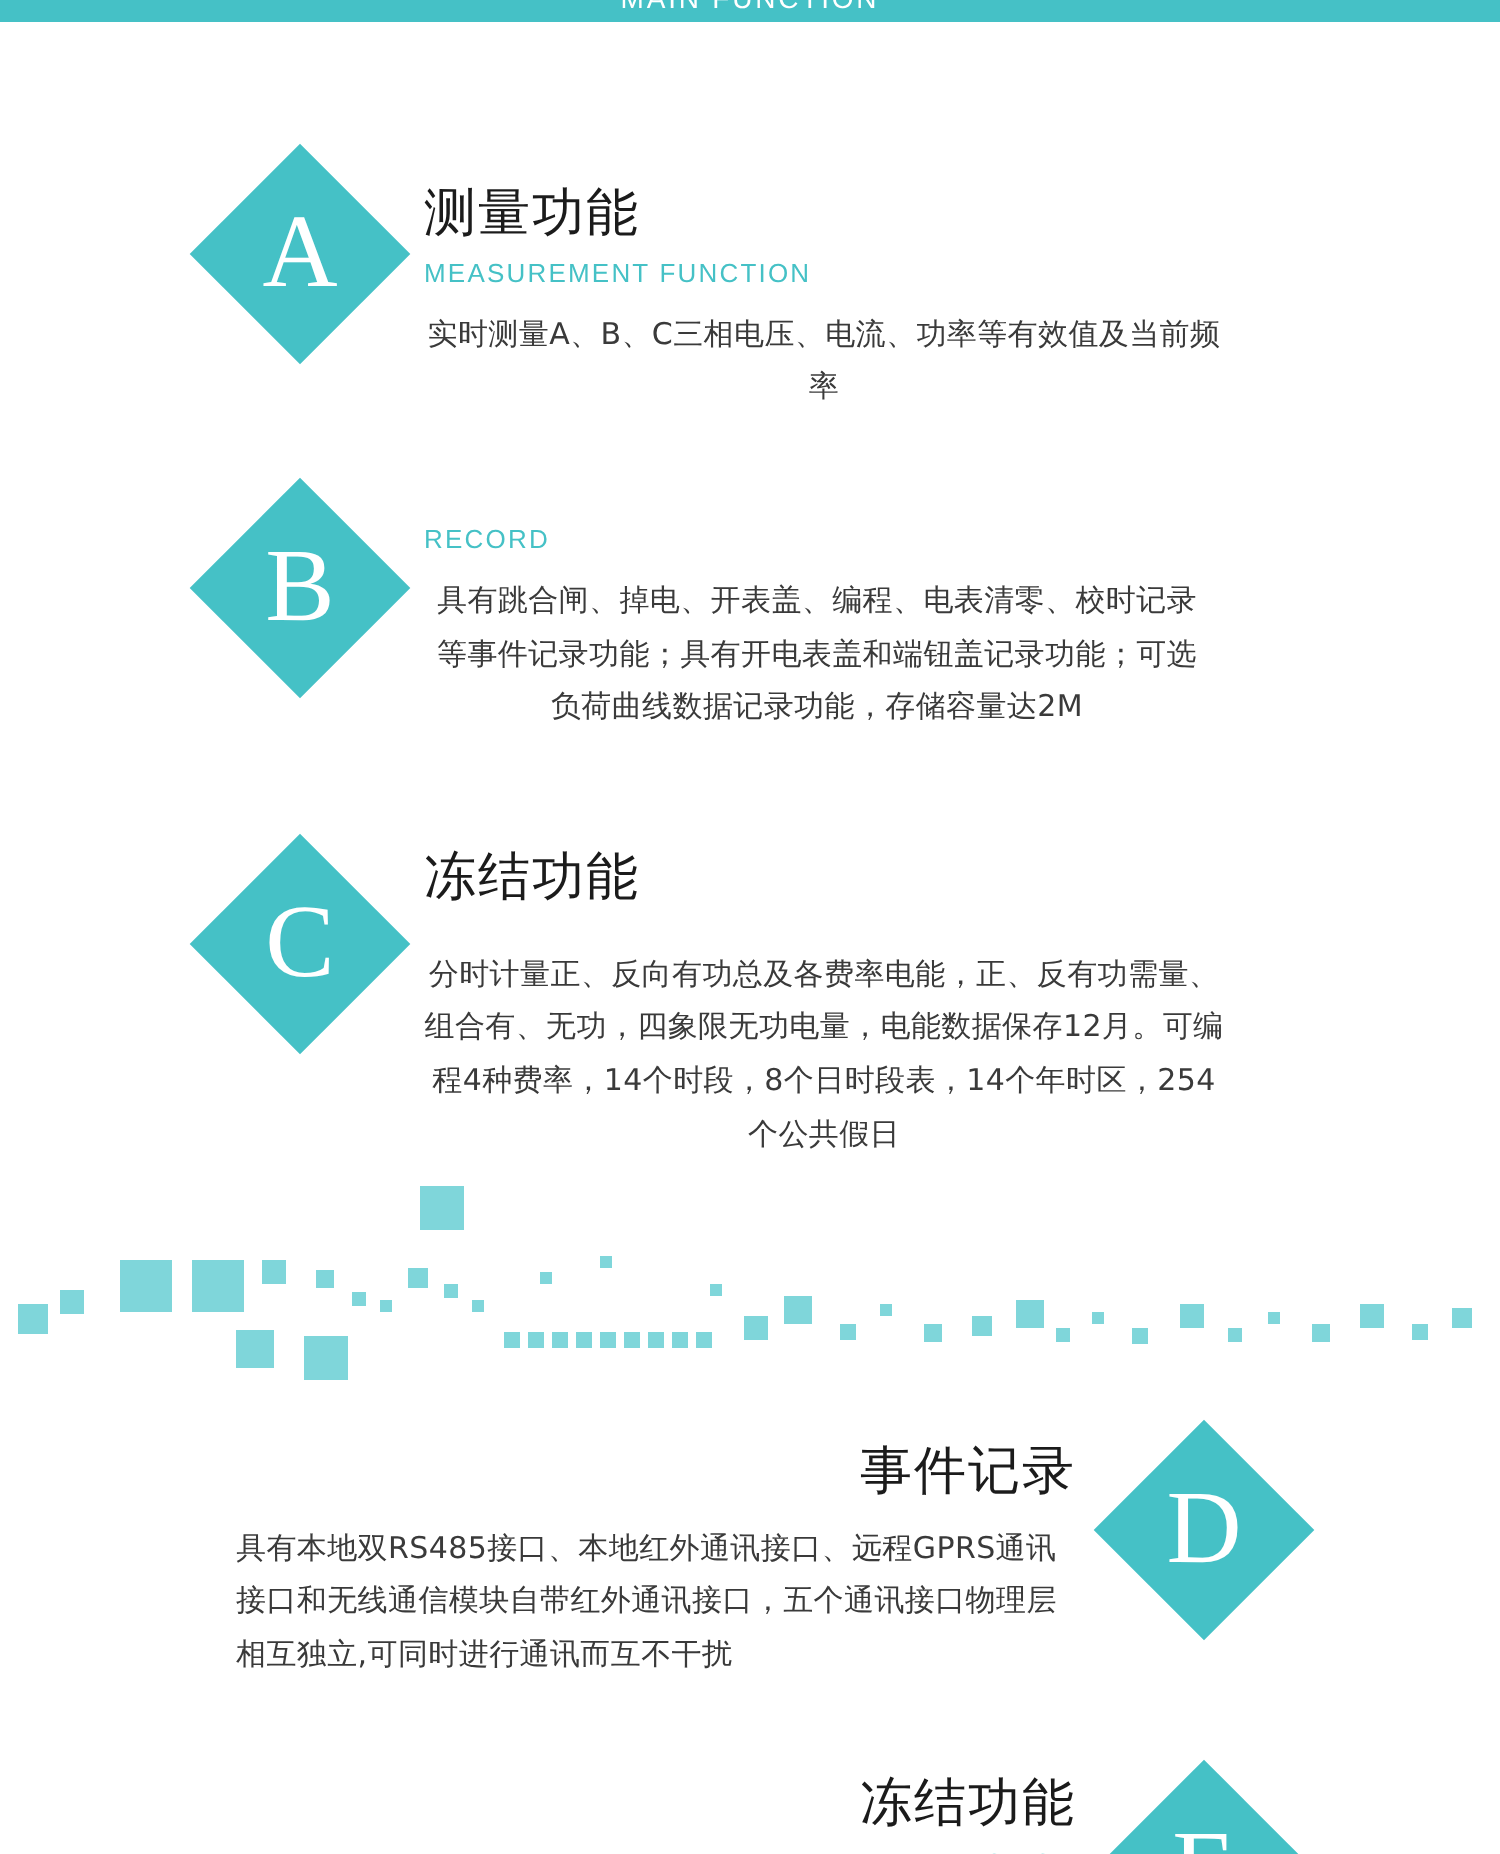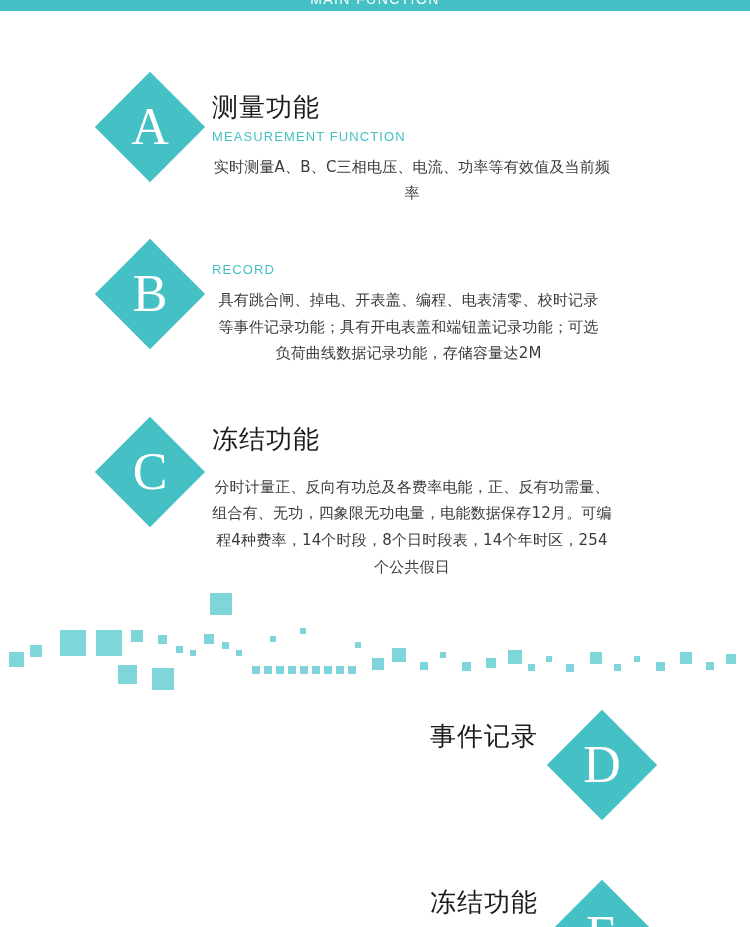--- a/index.html
+++ b/index.html
@@ -191,20 +191,21 @@
   <div class="sq" style="left:706px;top:72px;width:8px;height:8px;"></div>
   <div class="sq" style="left:726px;top:64px;width:10px;height:10px;"></div>
 </div>
 
 <div class="block" style="top:710px;left:0;">
   <div class="diamond" style="left:563px;top:16px;">
     <span class="letter">D</span>
   </div>
   <div style="position:absolute;right:212px;top:12px;width:420px;">
     <div class="title-cn right-align">事件记录</div>
+    <div class="body-text right-align" style="width:420px;text-align:left;margin-left:0;">具有本地双RS485接口、本地红外通讯接口、远程GPRS通讯接口和无线通信模块自带红外通讯接口，五个通讯接口物理层相互独立,可同时进行通讯而互不干扰</div>
   </div>
 </div>
 
 <div class="block" style="top:880px;left:0;">
   <div class="diamond" style="left:563px;top:16px;">
     <span class="letter">E</span>
   </div>
   <div style="position:absolute;right:212px;top:8px;width:420px;">
     <div class="title-cn right-align">冻结功能</div>
     <div class="title-en right-align">FREEZE FUNCTION</div>

